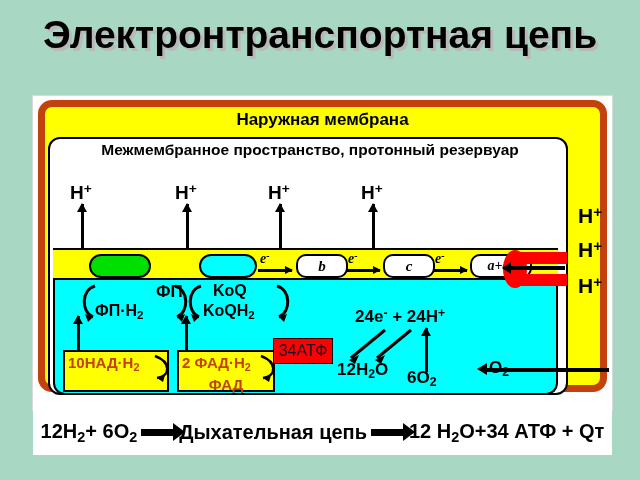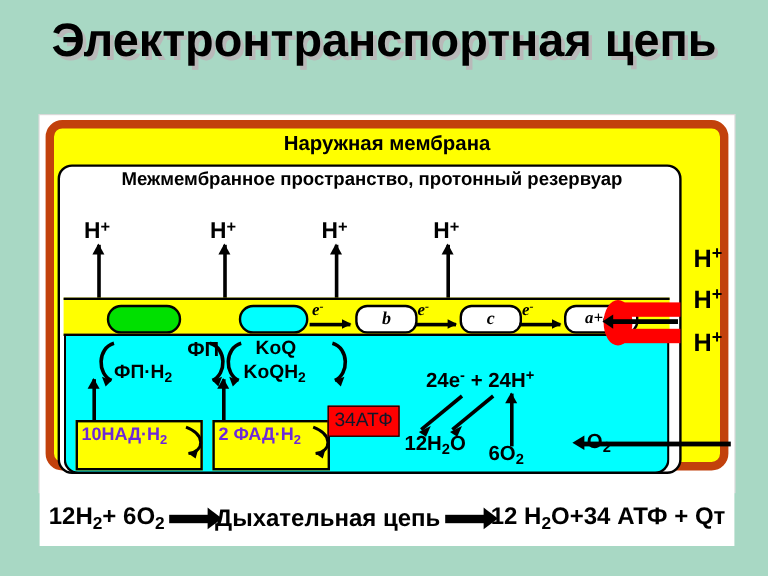--- a/index.html
+++ b/index.html
@@ -94,21 +94,21 @@
     content:"";position:absolute;left:-4px;top:-1px;
     border-bottom:9px solid #000;border-left:5.5px solid transparent;border-right:5.5px solid transparent;
   }
   
   .h-col{position:absolute;font-size:21px;font-weight:bold;color:#000;}
   
   .mtext{position:absolute;font-weight:bold;color:#000;}
   
   .nad-box{
     position:absolute;background:#ffff00;border:2px solid #000;
-    box-sizing:border-box;font-weight:bold;color:#6d28d9;font-size:15px;
+    box-sizing:border-box;font-weight:bold;color:#c2410c;font-size:15px;
     line-height:17px;padding:2px 3px 0 3px;
   }
   .atp-box{
     position:absolute;background:#ff0000;border:1px solid #000;
     box-sizing:border-box;color:#0f172a;font-weight:normal;font-size:16px;
     display:flex;align-items:center;justify-content:center;
   }
   
   .synth{position:absolute;left:470px;top:150px;width:64px;height:46px;}
   .synth .knob{
@@ -230,20 +230,21 @@
 
         <div class="vline" style="left:22px;top:36px;height:36px;"></div>
         <div class="vline" style="left:130px;top:36px;height:36px;"></div>
 
         <div class="nad-box" style="left:8px;top:70px;width:106px;height:42px;">
           <div><span>10НАД·H</span><span class="sub">2</span></div>
           <div style="text-align:center;margin-top:43px;">НАД</div>
         </div>
         <div class="nad-box" style="left:122px;top:70px;width:98px;height:42px;">
           <div><span>2 ФАД·H</span><span class="sub">2</span></div>
+          <div style="text-align:center;">ФАД</div>
         </div>
 
         <svg width="505" height="115" style="position:absolute;left:0;top:0;pointer-events:none;">
           <path d="M100,76 C116,82 116,96 102,98" stroke="#000" stroke-width="2.5" fill="none"></path>
           <polygon points="102,98 110,95 108,102" fill="#000"></polygon>
           <path d="M206,76 C222,82 222,96 208,98" stroke="#000" stroke-width="2.5" fill="none"></path>
           <polygon points="208,98 216,95 214,102" fill="#000"></polygon>
         </svg>
 
 

